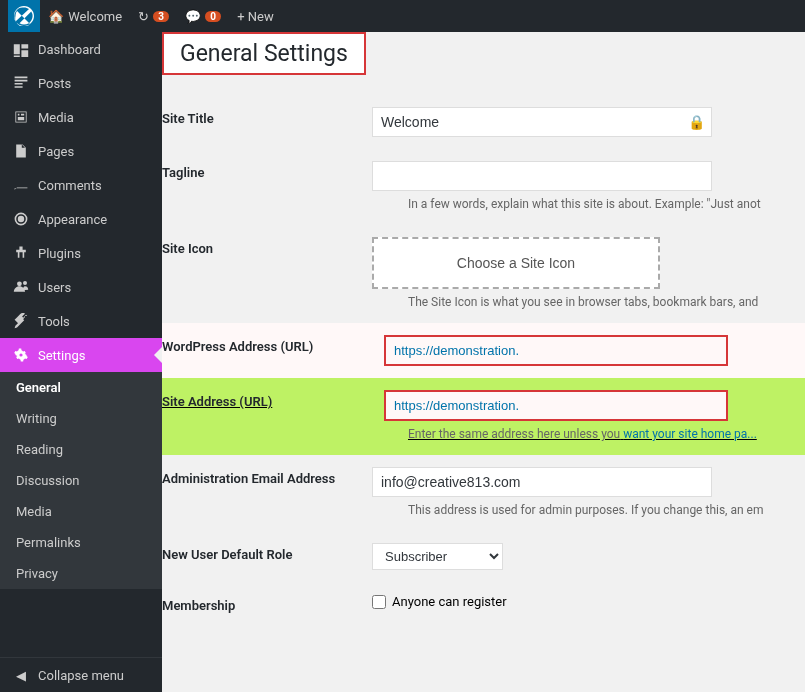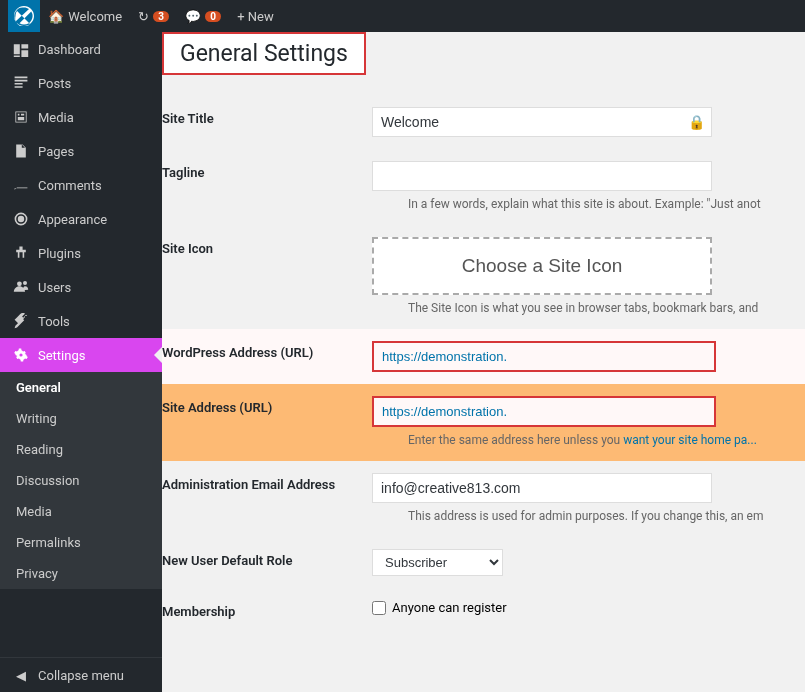--- a/index.html
+++ b/index.html
@@ -131,45 +131,45 @@
     }
     
     .field-desc { color: #666; font-size: 12px; margin-top: 4px; line-height: 1.5; margin-left: 36px; }
     .field-desc a { color: #0073aa; text-decoration: none; }
 
     .site-icon-btn {
       display: flex;
       align-items: center;
       justify-content: center;
       border: 2px dashed #aaa;
-      width: 340px;
+      width: 288px;
       padding: 16px;
       cursor: pointer;
       background: #fff;
-      font-size: 19px;
+      font-size: 14px;
       color: #555;
     }
     .checkbox-label { display: flex; align-items: center; gap: 6px; cursor: pointer; }
     input[type="checkbox"] { width: 14px; height: 14px; }
 
     select {
       padding: 4px 24px 4px 8px;
       border: 1px solid #ddd;
       font-size: 13px;
       background: #fff;
       color: #32373c;
       cursor: pointer;
       appearance: auto;
     }
 
     .input-with-icon { position: relative; display: inline-block; }
     .input-with-icon input { padding-right: 28px; }
     .input-icon { position: absolute; right: 6px; top: 50%; transform: translateY(-50%); color: #888; font-size: 14px; }
 
-    .url-redbox { display: inline-block; border: 2px solid #d63638; }
+    .url-redbox { display: inline-block; border: 2px solid #d63638; margin-left: 12px; }
     .url-redbox input[type="text"] { border: none; outline: none; color: #0073aa; font-size: 13px; }
   </style>
 </head>
 <body>
 
 <div class="admin-bar">
   <div class="admin-bar-wp-logo">
     <svg viewBox="0 0 20 20" xmlns="http://www.w3.org/2000/svg">
       <path d="M10 0C4.477 0 0 4.477 0 10s4.477 10 10 10 10-4.477 10-10S15.523 0 10 0zm0 1.5c1.87 0 3.6.584 5.012 1.573L2.073 15.012A8.5 8.5 0 0110 1.5zM1.5 10c0-1.87.584-3.6 1.573-5.012l12.939 12.939A8.5 8.5 0 011.5 10zm8.5 8.5a8.47 8.47 0 01-4.47-1.263L17.237 5.53A8.5 8.5 0 0110 18.5z"></path>
     </svg>
@@ -368,21 +368,21 @@
           <th>
             <label>WordPress Address (URL)</label>
           </th>
           <td>
             <div class="url-redbox">
               <input type="text" style="width: 340px; color: rgb(0, 115, 170); border: none; padding: 6px 8px; font-size: 13px; background: rgb(255, 248, 248);" value="https://demonstration.">
             </div>
           </td>
         </tr>
 
-        <tr style="background: #fdba74;">
+        <tr style="background: #bef264; text-decoration: underline;">
           <th>
             <label>Site Address (URL)</label>
           </th>
           <td>
             <div class="url-redbox">
               <input type="text" style="width: 340px; color: rgb(0, 115, 170); border: none; padding: 6px 8px; font-size: 13px; background: rgb(255, 248, 248);" value="https://demonstration.">
             </div>
             <p class="field-desc">
               <span>Enter the same address here unless you</span>
               <a href="#">want your site home pa...</a>

